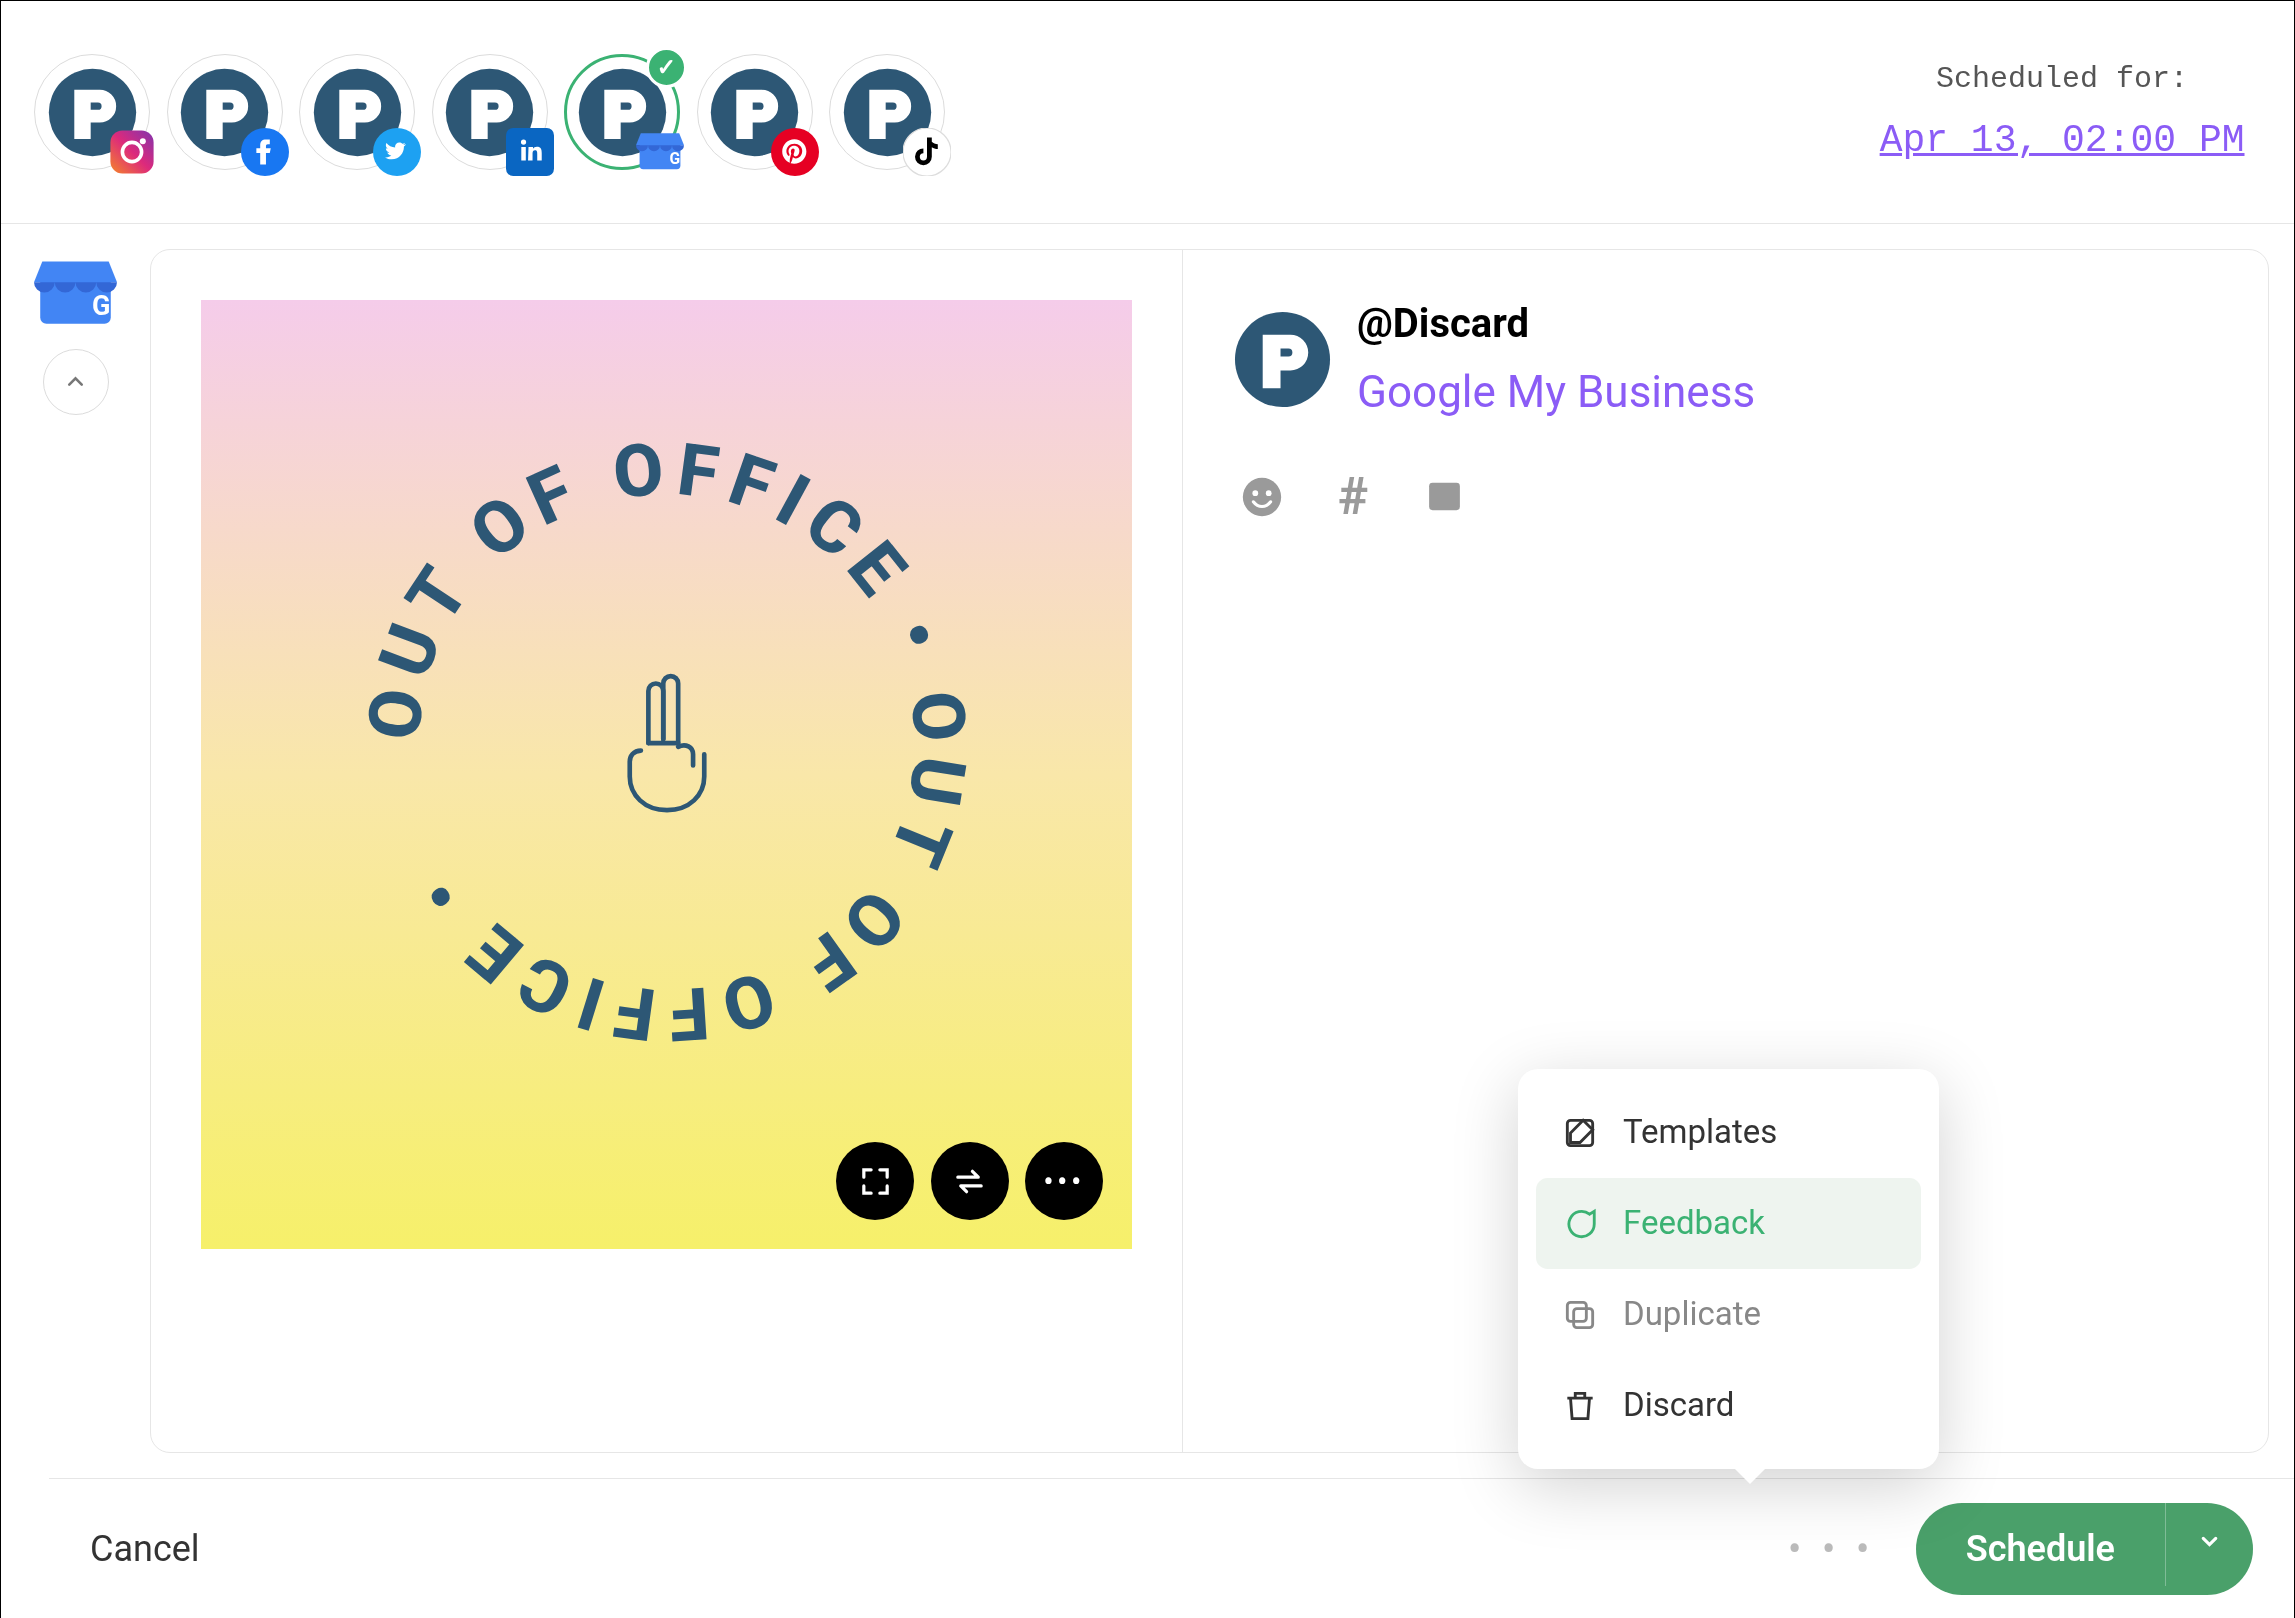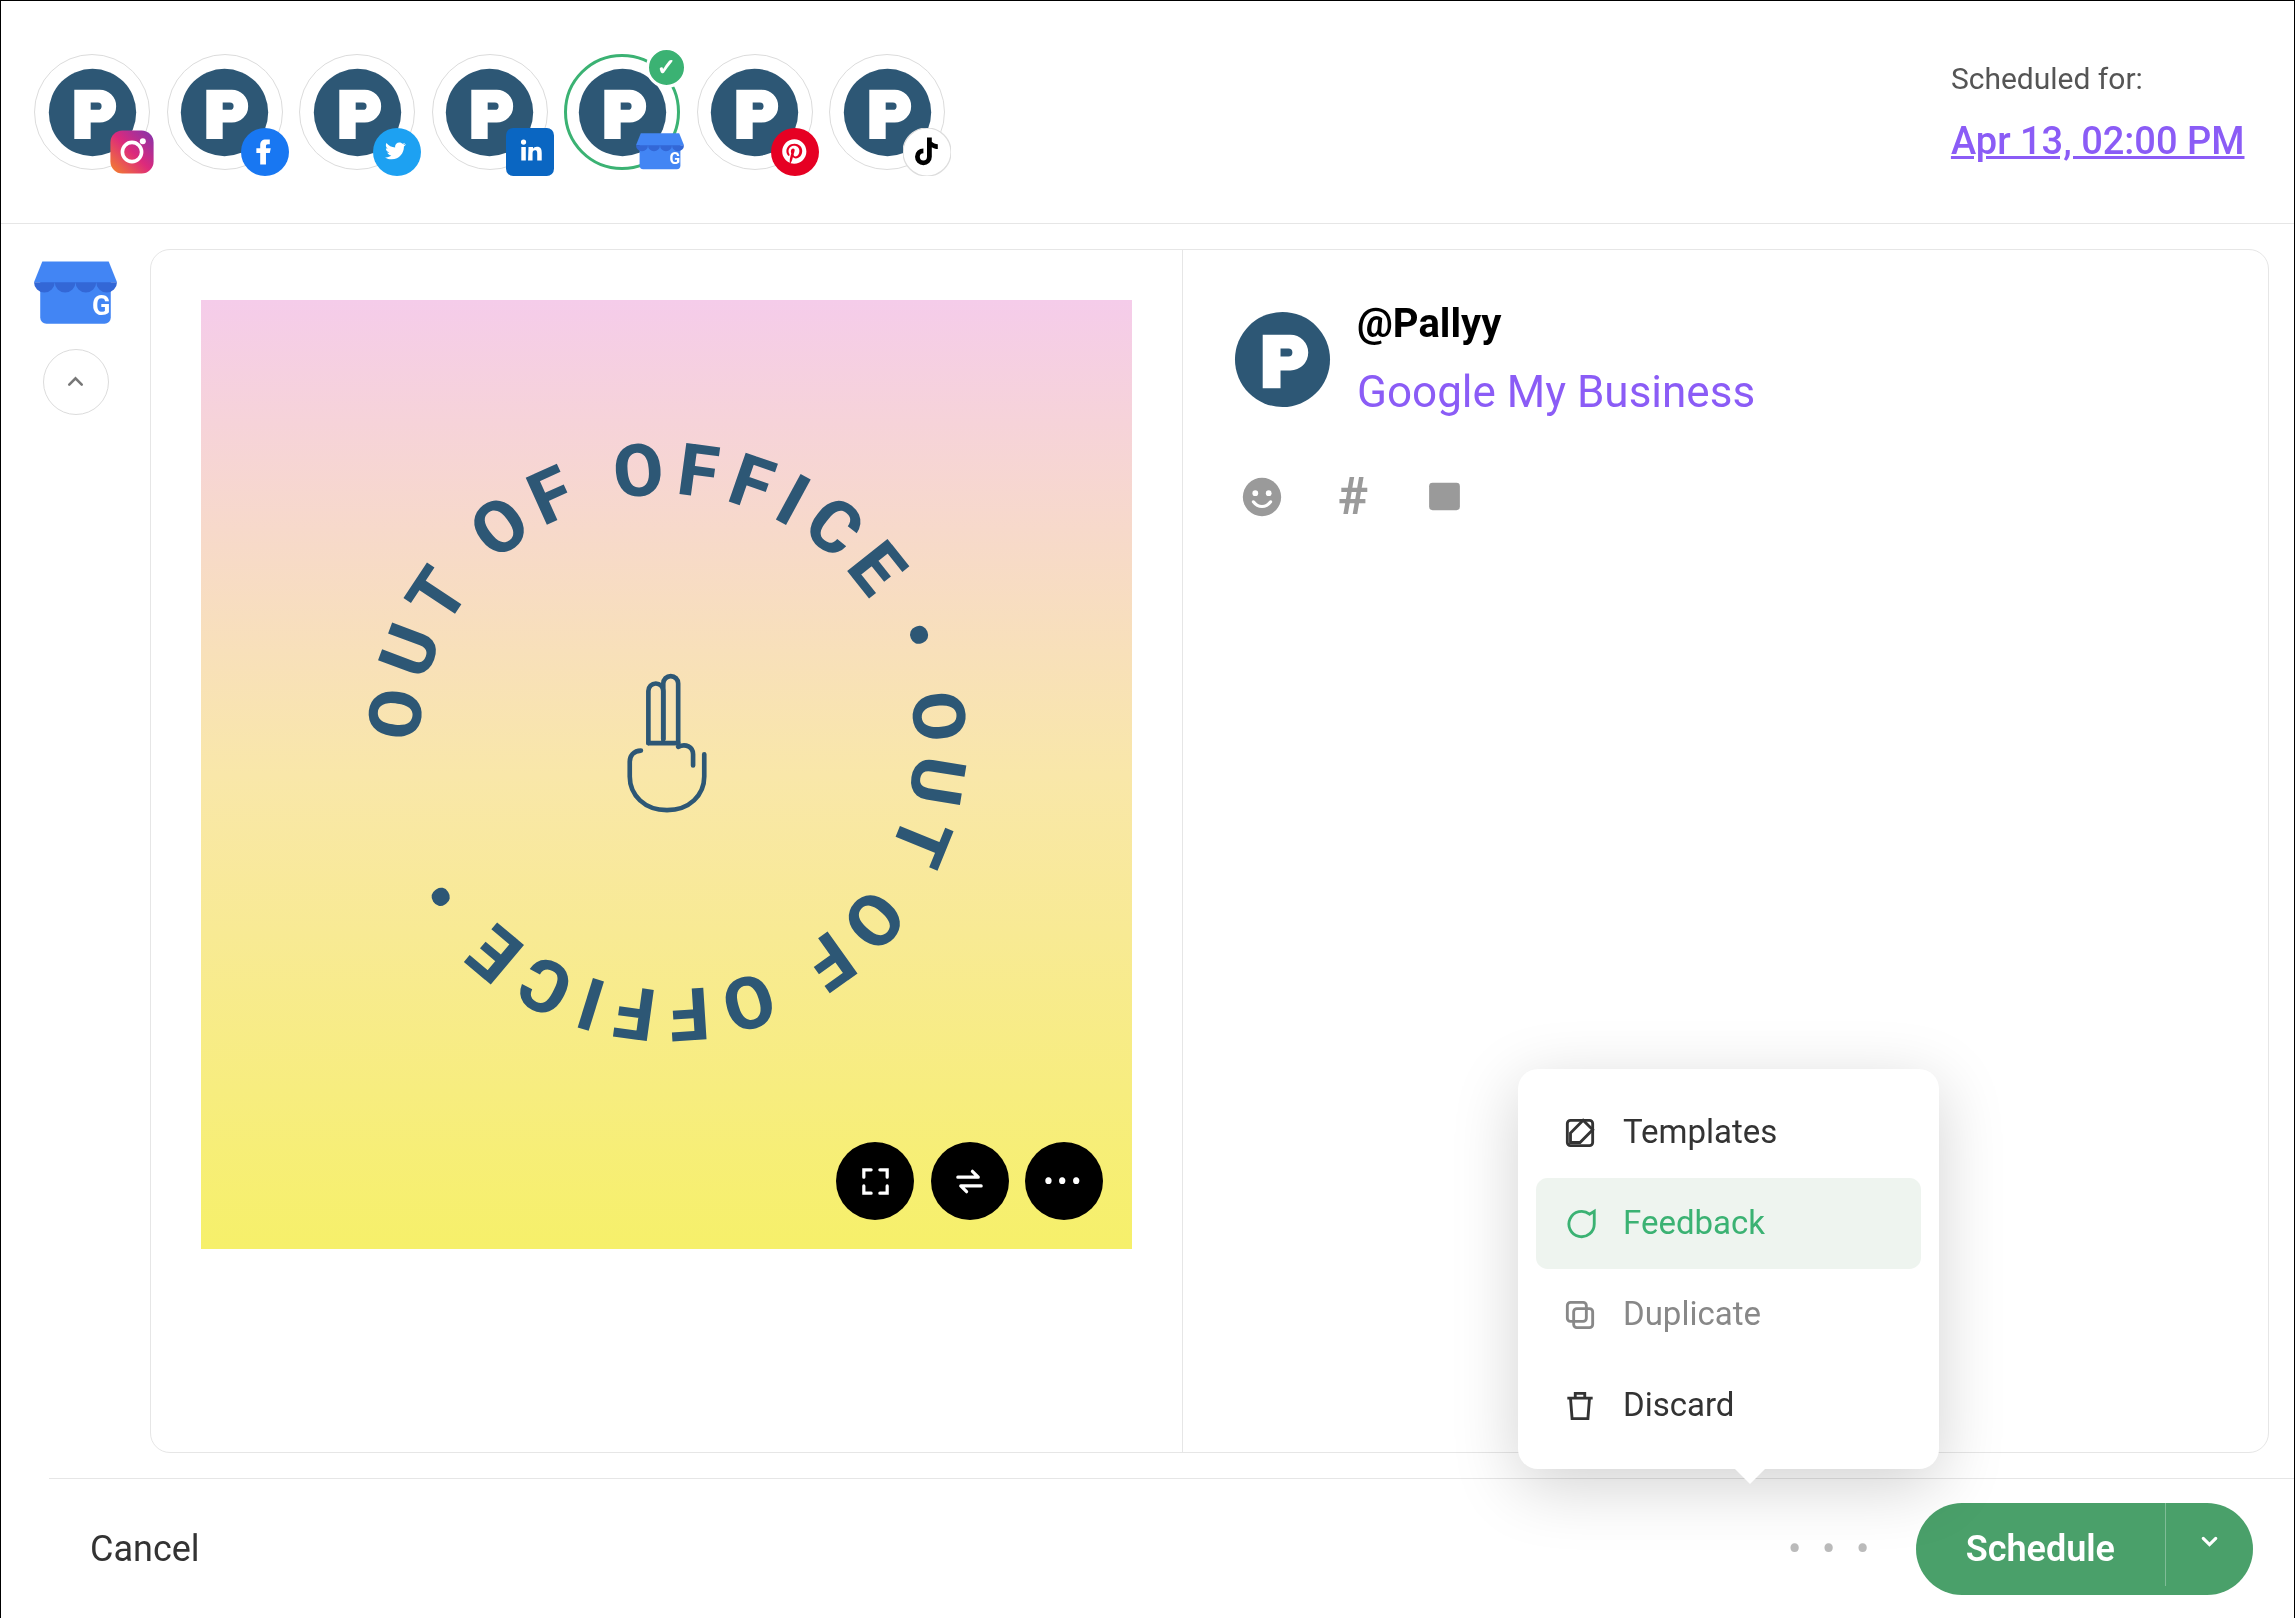--- a/index.html
+++ b/index.html
@@ -46,21 +46,21 @@
     position: absolute;
     top: -10px; right: -10px;
     width: 41px; height: 41px;
     background: #3bb273;
     border: 3.3px solid #fff;
     border-radius: 50%;
     display: flex; align-items: center; justify-content: center;
     color: #fff; font-size: 23px; font-weight: bold;
   }
 
-  .sched-info { text-align: left; font-size: 30px; color:#555; padding-right:16.5px; }
+  .sched-info { text-align: center; font-size: 30px; color:#555; padding-right:16.5px;font-family:Liberation Mono, monospace; }
   .sched-info .dt { font-size: 38px; color:#8b5cf6; text-decoration: underline; font-weight:500; margin-top:23px; }
 
   
   .body {
     display: flex;
     padding: 25px 25px 25px 25px;
     gap: 25px;
     height: calc(100% - 223px - 140px);
   }
   .rail {
@@ -345,21 +345,21 @@
 
     <div class="compose">
       <div class="compose-header">
         <div class="avatar">
           <svg viewBox="0 0 100 100" width="99" height="99">
               <circle cx="50" cy="50" r="48" fill="#2d5775"></circle>
               <path d="M30 25 h28 a18 18 0 0 1 0 36 h-10 v18 h-18 z M48 39 v8 h8 a4 4 0 0 0 0-8 z" fill="#fff"></path>
             </svg>
         </div>
         <div>
-          <div class="acct-name">@Pallyy</div>
+          <div class="acct-name">@Discard</div>
           <div class="acct-sub">Google My Business</div>
         </div>
       </div>
 
 
       <div class="compose-toolbar">
         <div class="tool">
           <svg width="46" height="46" viewBox="0 0 24 24">
               <circle cx="12" cy="12" r="10" fill="#9a9a9a"></circle>
               <circle cx="8.5" cy="10" r="1.5" fill="#fff"></circle>

